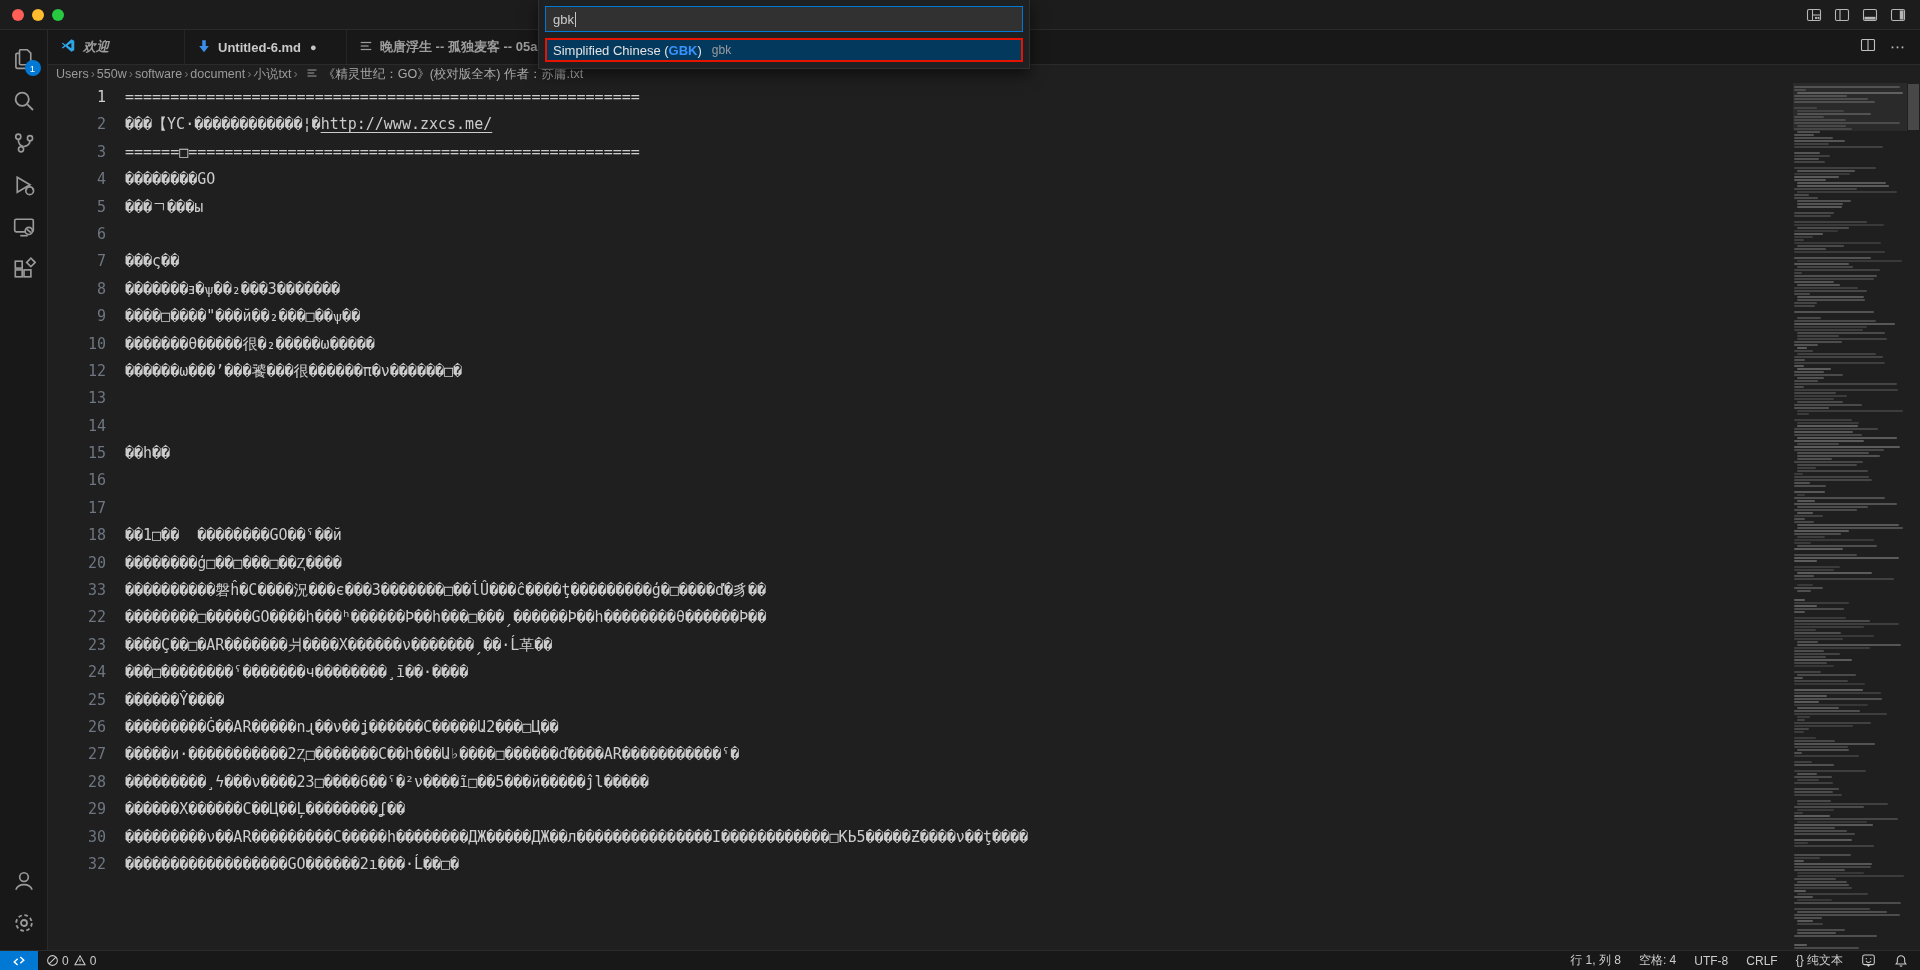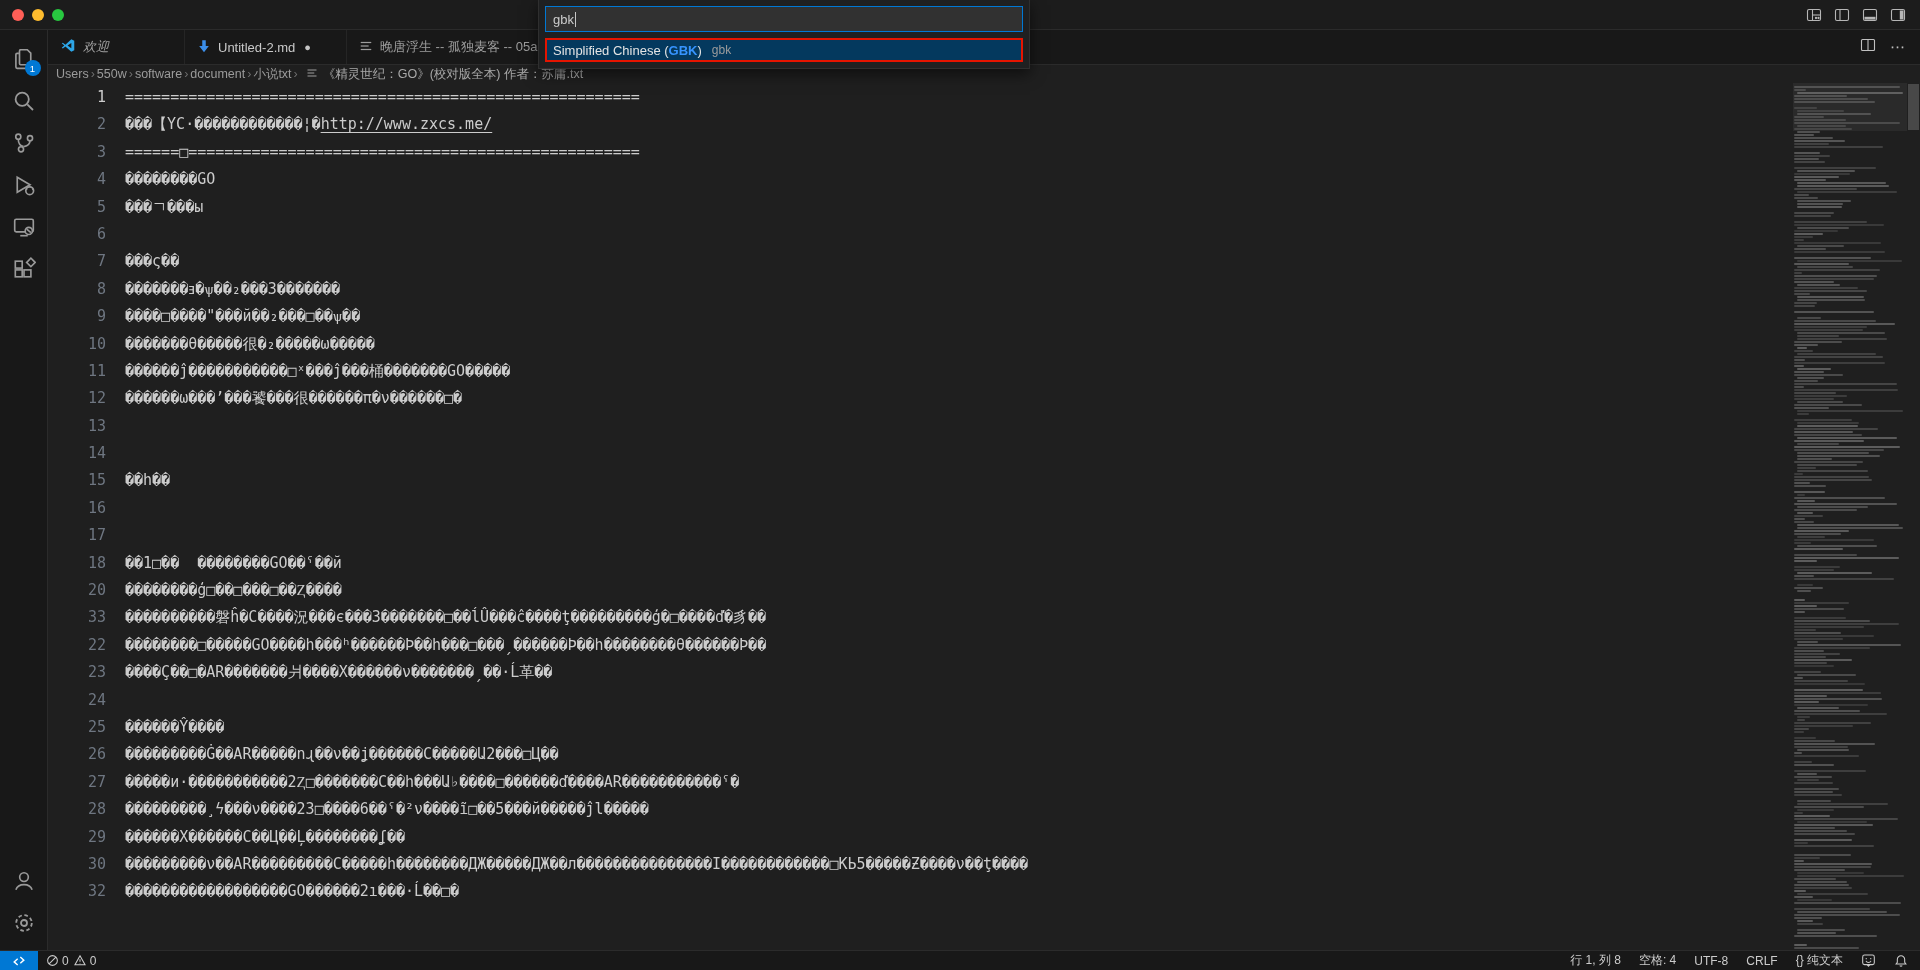--- a/index.html
+++ b/index.html
@@ -23,21 +23,21 @@
     color:#9a9a9a; position:relative; cursor:pointer; }
   .ab-item .badge { position:absolute; right:7px; bottom:4px; min-width:16px; height:16px; border-radius:9px;
     background:#0078d4; color:#fff; font-size:9.5px; display:flex; align-items:center; justify-content:center; padding:0 3px; }
   .ab-bottom { margin-top:auto; margin-bottom:6px; display:flex; flex-direction:column; align-items:center; }
 
   .editor-col { flex:1; display:flex; flex-direction:column; min-width:0; }
 
   
   .tabbar { height:35px; background:#181818; border-bottom:1px solid #2b2b2b; display:flex; align-items:stretch; flex:none; }
   .tab { display:flex; align-items:center; gap:7px; padding:0 12px; border-right:1px solid #252525;
-    font-size:13px; color:#9d9d9d; white-space:nowrap; overflow:hidden; cursor:pointer; }
+    font-size:13px; color:#9d9d9d; white-space:nowrap; overflow:hidden; cursor:pointer;font-weight:bold; }
   .tab.t1 { width:137px; } .tab.t1 .lbl { font-style:italic; }
   .tab.t2 { width:162px; color:#c9c9c9; }
   .tab.t3 { width:262px; }
   .tab .dot { color:#c5c5c5; font-size:11px; margin-left:2px; }
   .tab-actions { margin-left:auto; display:flex; align-items:center; gap:14px; padding-right:14px; color:#c0c0c0; }
   .tab-actions .more { font-size:15px; letter-spacing:1px; color:#c0c0c0; cursor:pointer; }
 
   
   .breadcrumb { height:18px; background:#1f1f1f; display:flex; align-items:center; padding-left:8px;
     font-size:12.5px; color:#9b9b9b; gap:3px; flex:none; white-space:nowrap; }
@@ -196,21 +196,21 @@
         <div class="tab t1">
           <span><svg width="16" height="16" viewBox="0 0 24 24">
                 <path fill="#2da6e8" d="M17 2 8.1 10 4.3 7 2.6 7.9 6.4 11.3 2.6 14.7 4.3 15.6 8.1 12.6 17 20.6 21.4 18.4 V4.2 Z M17 7.4 V15.2 L11.3 11.3 Z"></path>
               </svg></span>
           <span class="lbl">欢迎</span>
         </div>
         <div class="tab t2">
           <span><svg width="14" height="14" viewBox="0 0 16 16">
                 <path fill="#3b8eea" d="M6 1.5 h4 v6.5 h3.5 L8 15 2.5 8 H6 Z"></path>
               </svg></span>
-          <span class="lbl">Untitled-2.md</span>
+          <span class="lbl">Untitled-6.md</span>
           <span class="dot">●</span>
         </div>
         <div class="tab t3">
           <span><svg width="14" height="14" viewBox="0 0 16 16" stroke="#9d9d9d" stroke-width="1.4">
                 <line x1="2" y1="4" x2="14" y2="4"></line>
                 <line x1="2" y1="8" x2="11" y2="8"></line>
                 <line x1="2" y1="12" x2="14" y2="12"></line>
               </svg></span>
           <span class="lbl">晚唐浮生 -- 孤独麦客 -- 05a894bdd22bafae575f88b</span>
         </div>
@@ -269,24 +269,20 @@
             </div>
             <div class="row">
               <span class="ln">9</span>
               <span class="lt">����□����"���й��₂���□��ѱ��</span>
             </div>
             <div class="row">
               <span class="ln">10</span>
               <span class="lt">�������θ�����很�₂�����ω�����</span>
             </div>
             <div class="row">
-              <span class="ln">11</span>
-              <span class="lt">������ĵ�����������□ˣ���ĵ���桶�������GO�����</span>
-            </div>
-            <div class="row">
               <span class="ln">12</span>
               <span class="lt">������ω���’���饕���很������π�ν������□�</span>
             </div>
             <div class="row">
               <span class="ln">13</span>
               <span class="lt"></span>
             </div>
             <div class="row">
               <span class="ln">14</span>
               <span class="lt"></span>
@@ -318,20 +314,21 @@
             <div class="row">
               <span class="ln">22</span>
               <span class="lt">��������□�����GO����h���ʰ������Þ��h���□���ˏ������Þ��h��������θ������Þ��</span>
             </div>
             <div class="row">
               <span class="ln">23</span>
               <span class="lt">����Ç��□�AR�������爿����X������ν�������ˏ��·Ĺ革��</span>
             </div>
             <div class="row">
               <span class="ln">24</span>
+              <span class="lt">���□��������ˤ�������ч��������¸ī��·����</span>
             </div>
             <div class="row">
               <span class="ln">25</span>
               <span class="lt">������Ŷ����</span>
             </div>
             <div class="row">
               <span class="ln">26</span>
               <span class="lt">���������Ġ��AR�����nɻ��ν��ʝ������C�����Ա2���□Ц��</span>
             </div>
             <div class="row">

